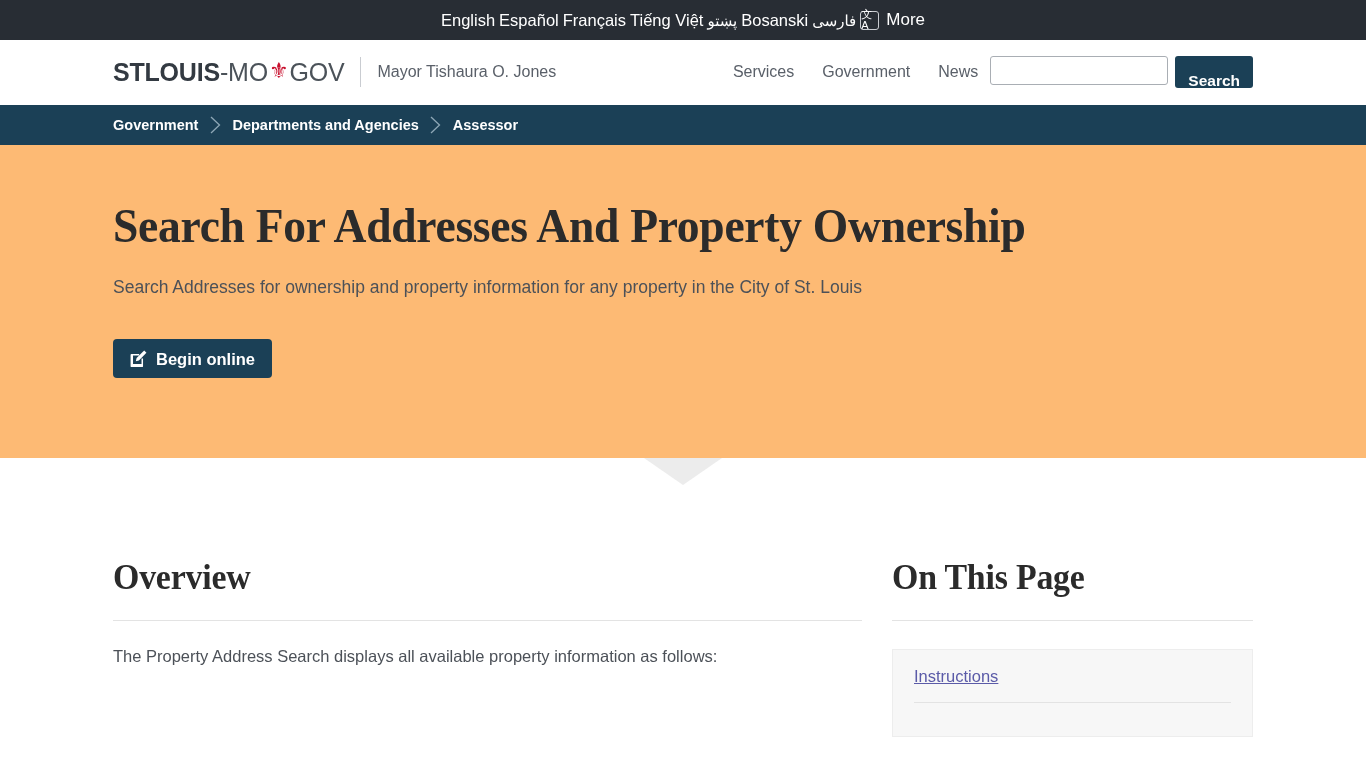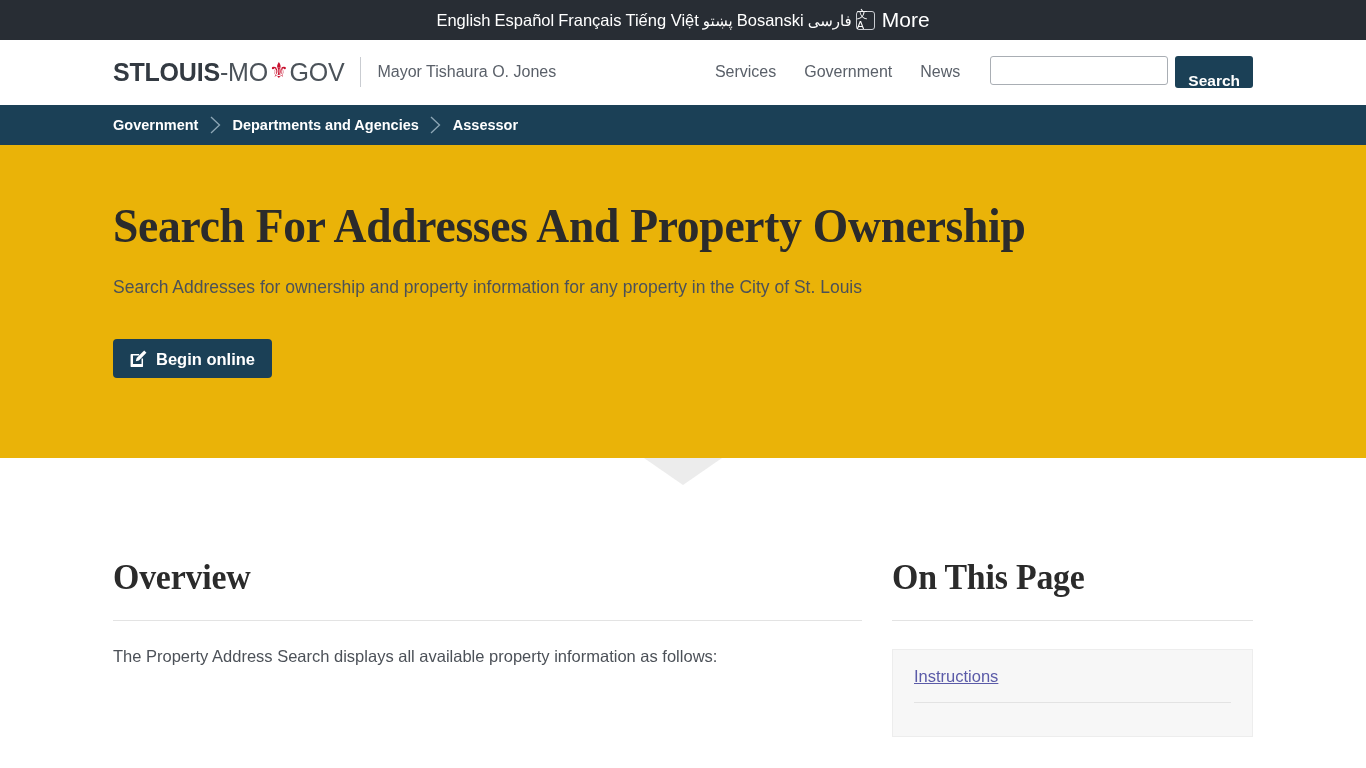--- a/index.html
+++ b/index.html
@@ -43,21 +43,21 @@
     border: 1.5px solid #c9ccd1;
     border-radius: 3px;
     display: flex;
     align-items: center;
     justify-content: center;
     font-size: 11px;
     line-height: 1;
     color: #ffffff;
     flex: 0 0 auto;
   }
-  .more-label { color: #ffffff; font-size: 21px; text-align: center; }
+  .more-label { color: #ffffff; font-size: 17px; text-align: center; }
 
   
   .masthead {
     height: 65px;
     background: #ffffff;
     display: flex;
     align-items: center;
     padding: 0 113px;
     border-bottom: 1px solid #ffffff;
   }
@@ -94,21 +94,21 @@
   }
   .mayor {
     font-size: 16px;
     color: #5a6069;
     white-space: nowrap;
   }
   .masthead-right {
     margin-left: auto;
     display: flex;
     align-items: center;
-    gap: 30px;
+    gap: 12px;
   }
   .top-nav {
     display: flex;
     align-items: center;
     gap: 28px;
   }
   .top-nav a {
     color: #5a6069;
     font-size: 16px;
     text-decoration: none;
@@ -171,21 +171,21 @@
     display: flex;
     align-items: center;
     justify-content: center;
     color: #8ea7b6;
   }
   .bc-sep svg { display: block; }
 
   
   .hero-wrap { position: relative; background: #ffffff; }
   .hero {
-    background: #eab308;
+    background: #fdba74;
     padding: 55px 113px 2px 113px;
     height: 313px;
   }
   .hero h1 {
     margin: 0;
     font-family: "Liberation Serif", serif;
     font-weight: 700;
     font-size: 49px;
     line-height: 1.08;
     letter-spacing: -0.3px;

